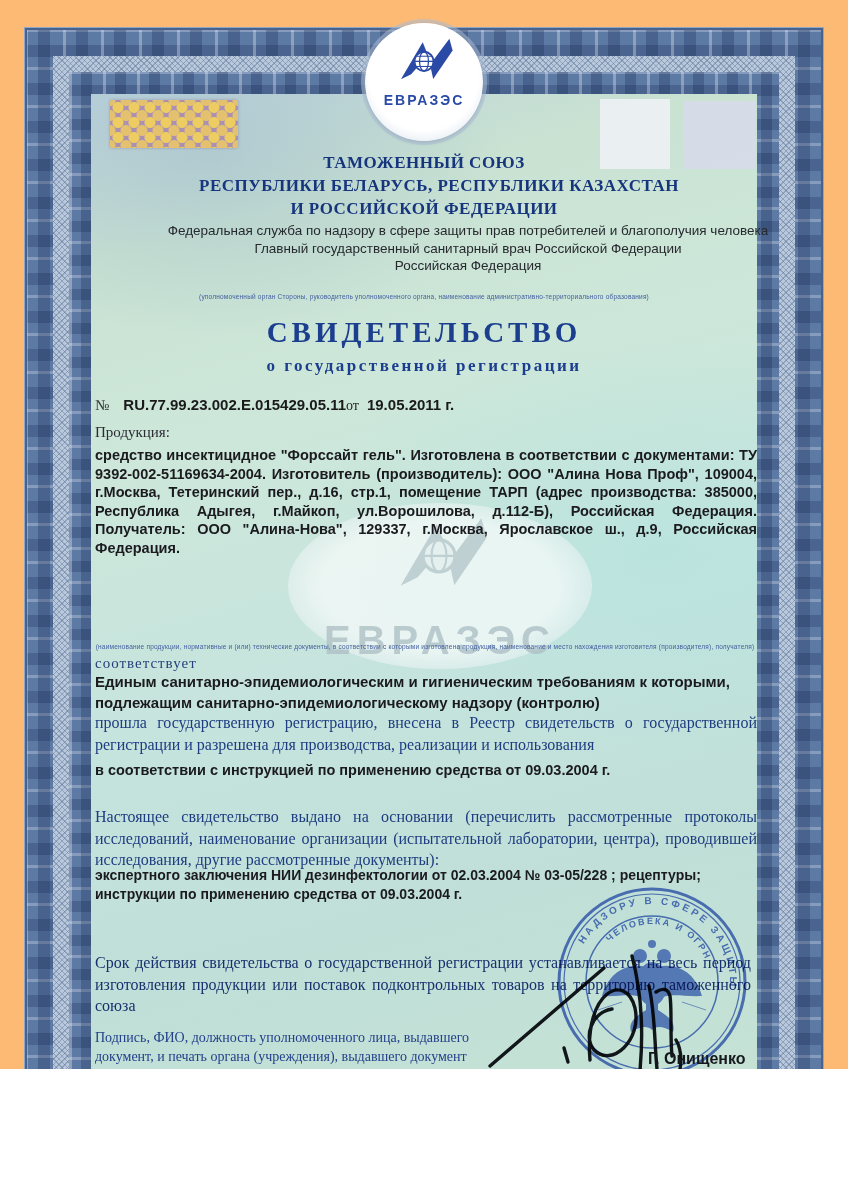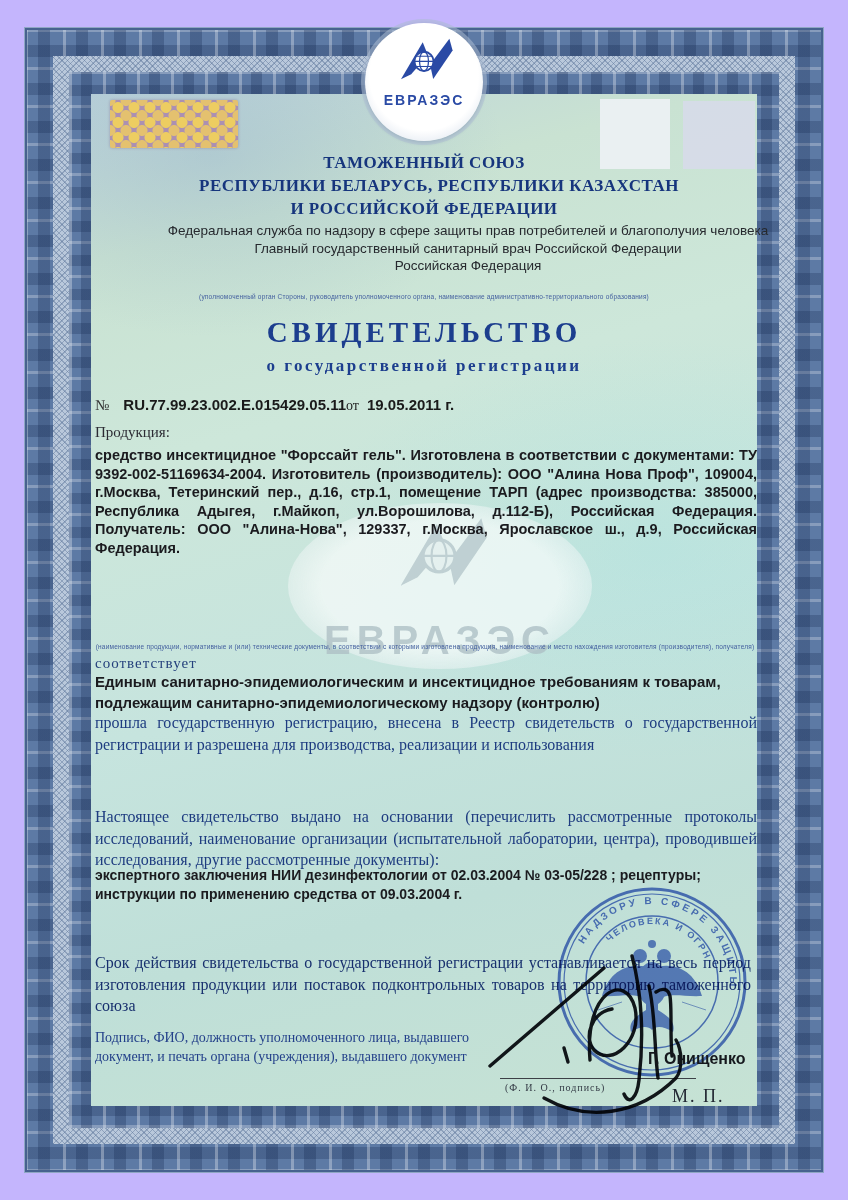--- a/index.html
+++ b/index.html
@@ -1,18 +1,18 @@
 <!DOCTYPE html>
 <html><head>
 <meta charset="utf-8">
 <style>
   html,body { margin:0; padding:0; background:#ffffff; }
   #page {
-    position:relative; width:848px; height:1200px; overflow:hidden;
-    background:#c4b5fd;
+    position:relative; width:848px; height:1069px; overflow:hidden;
+    background:#fdba74;
     font-family:"Liberation Serif", serif;
   }
   
   .frame {
     position:absolute; left:25px; top:28px; width:798px; height:1144px;
     background:#5d7aa5;
     background-image:
       repeating-linear-gradient(90deg, rgba(255,255,255,.30) 0 3px, rgba(255,255,255,0) 3px 13px, rgba(18,38,78,.28) 13px 25px, rgba(255,255,255,0) 25px 38px),
       repeating-linear-gradient(0deg, rgba(255,255,255,.26) 0 3px, rgba(255,255,255,0) 3px 13px, rgba(18,38,78,.26) 13px 25px, rgba(255,255,255,0) 25px 38px);
     box-shadow: inset 0 0 0 2px #47628f, 0 0 0 1px #8fa6c4;
@@ -175,23 +175,24 @@
       <circle cx="50" cy="44" r="15" fill="#e9eef0" stroke="#8fa0ac" stroke-width="3"></circle>
       <ellipse cx="50" cy="44" rx="7" ry="15" fill="none" stroke="#8fa0ac" stroke-width="2"></ellipse>
       <line x1="35" y1="44" x2="65" y2="44" stroke="#8fa0ac" stroke-width="2"></line>
     </svg>
     <span class="watermark-label">ЕВРАЗЭС</span>
   </div>
 
   <div class="txt center tiny-caption" style="top:643px; left:95px; width:660px;">(наименование продукции, нормативные и (или) технические документы, в соответствии с которыми изготовлена продукция, наименование и место нахождения изготовителя (производителя), получателя)</div>
 
   <div class="txt" style="left:95px; top:655px; font-size:15px; color:#24407c; letter-spacing:1px;">соответствует</div>
-  <div class="txt typed" style="left:95px; top:671px; width:662px; font-size:15px; line-height:21px;">Единым санитарно-эпидемиологическим и инсектицидное требованиям к товарам, подлежащим санитарно-эпидемиологическому надзору (контролю)</div>
+  <div class="txt typed" style="left:95px; top:671px; width:662px; font-size:15px; line-height:21px;">Единым санитарно-эпидемиологическим и гигиеническим требованиям к которыми, подлежащим санитарно-эпидемиологическому надзору (контролю)</div>
 
   <div class="txt template-par" style="left:95px; top:712px; width:662px;">прошла государственную регистрацию, внесена в Реестр свидетельств о государственной регистрации и разрешена для производства, реализации и использования</div>
+  <div class="txt typed" style="left:95px; top:762px; width:662px; font-size:14.5px;">в соответствии с инструкцией по применению средства от 09.03.2004 г.</div>
 
   <div class="txt template-par" style="left:95px; top:806px; width:662px;">Настоящее свидетельство выдано на основании (перечислить рассмотренные протоколы исследований, наименование организации (испытательной лаборатории, центра), проводившей исследования, другие рассмотренные документы):</div>
   <div class="txt typed" style="left:95px; top:866px; width:662px; font-size:14px; line-height:19px;">экспертного заключения НИИ дезинфектологии от 02.03.2004 № 03-05/228 ; рецептуры; инструкции по применению средства от 09.03.2004 г.</div>
 
   <div class="txt template-par" style="left:95px; top:952px; width:656px; color:#18306e;">Срок действия свидетельства о государственной регистрации устанавливается на весь период изготовления продукции или поставок подконтрольных товаров на территорию таможенного союза</div>
 
   <div class="txt" style="left:95px; top:1028px; width:400px; font-size:14px; line-height:19px; color:#23408a;">Подпись, ФИО, должность уполномоченного лица, выдавшего документ, и печать органа (учреждения), выдавшего документ</div>
 
   <div class="sig-line"></div>
   <div class="txt sig-caption">(Ф. И. О., подпись)</div>

